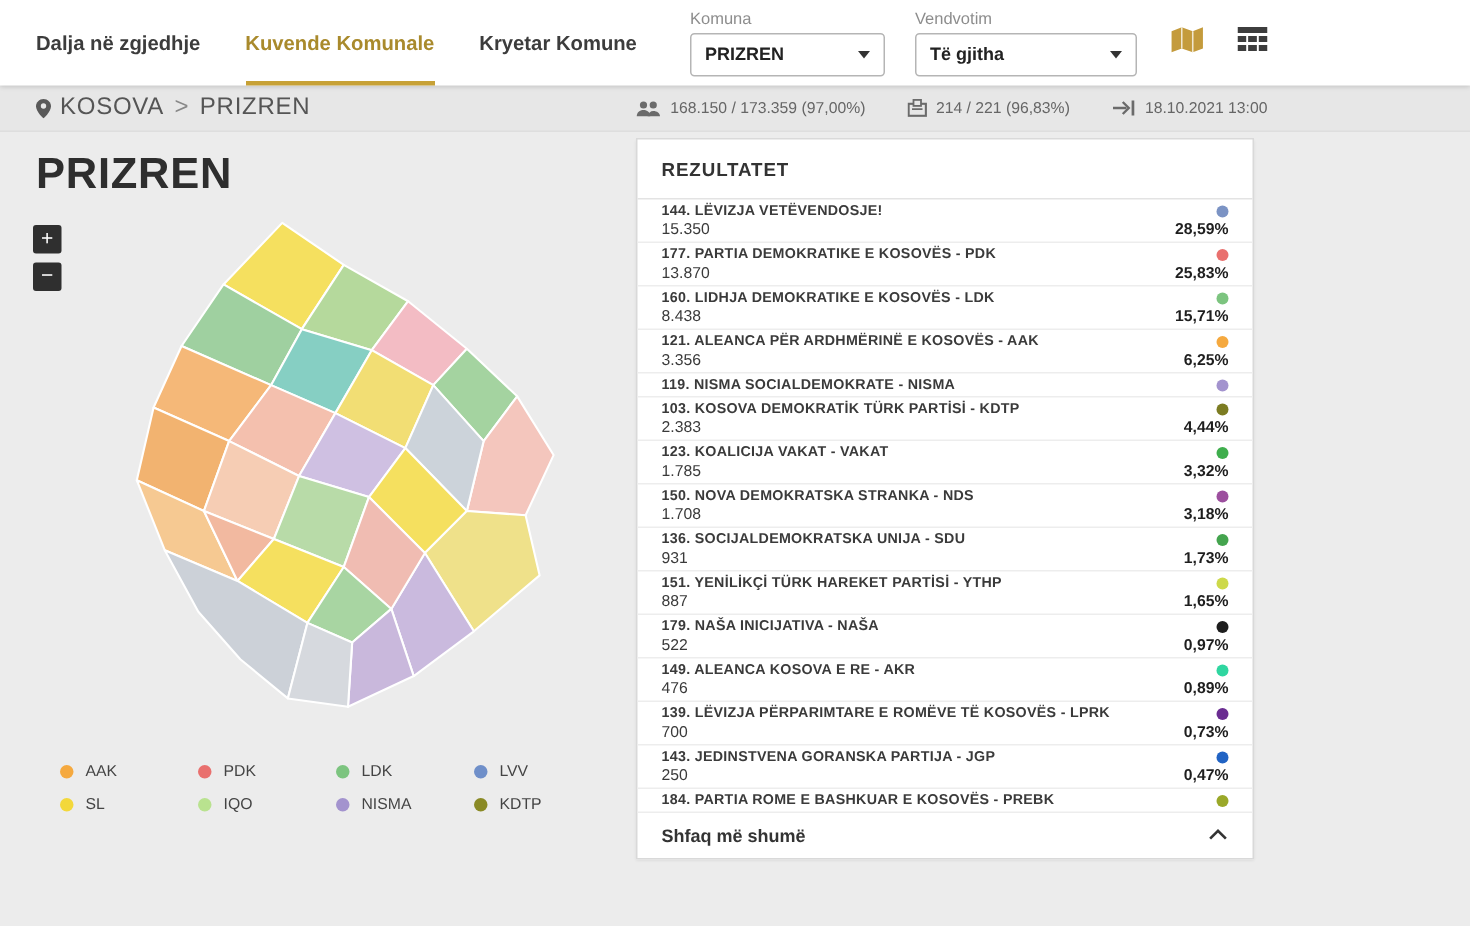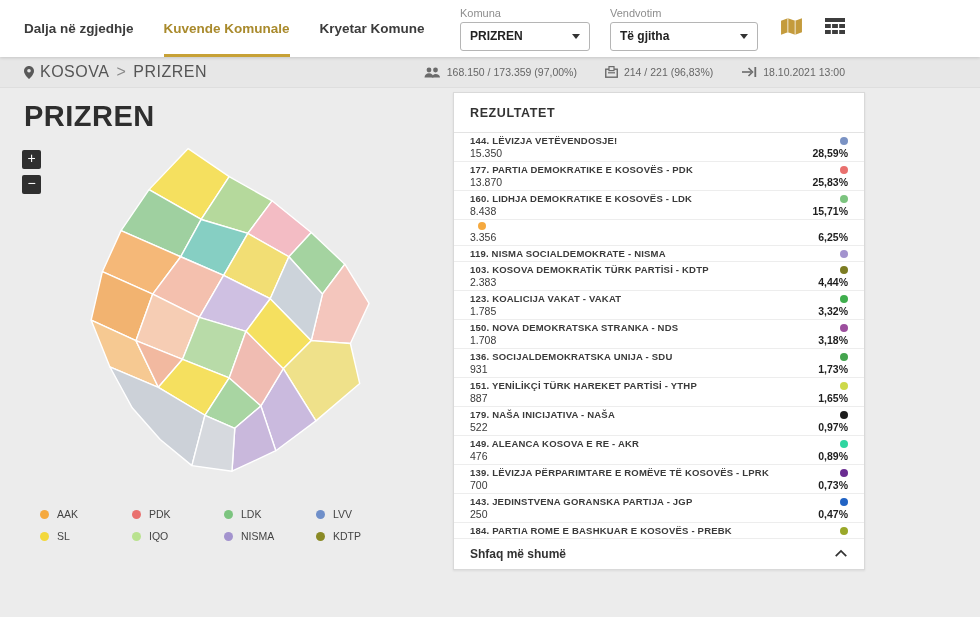--- a/index.html
+++ b/index.html
@@ -44,21 +44,21 @@
   .zoom-btn { width: 19px; height: 19px; background: #2f2f2f; color: #fff; font-size: 14px; line-height: 17px;
               text-align: center; cursor: pointer; border-radius: 2px; user-select: none; }
   .map-wrap { position: absolute; left: 18px; top: 55px; width: 400px; height: 345px; }
   .map-wrap svg { width: 100%; height: 100%; }
   #legend { position: absolute; left: 40px; top: 420px; display: grid;
             grid-template-columns: repeat(4, 92px); row-gap: 10px; }
   .legend-item { display: flex; align-items: center; gap: 8px; font-size: 10.5px; color: #444; }
   .legend-dot { width: 9px; height: 9px; border-radius: 50%; flex: none; }
 
   
-  .results-panel { position: absolute; left: 453px; top: 4px; width: 412px; background: #fff;
+  .results-panel { position: absolute; left: 424px; top: 4px; width: 412px; background: #fff;
                    border: 1px solid #d9d9d9; box-shadow: 0 1px 2px rgba(0,0,0,.08); }
   .results-header { padding: 13px 16px 12px; font-size: 12.5px; font-weight: bold; letter-spacing: .6px;
                     color: #333; border-bottom: 1px solid #e3e3e3; }
   .result-item { padding: 2px 16px; border-bottom: 1px solid #ededed; }
   .result-name-row { display: flex; justify-content: space-between; align-items: center; }
   .result-name { font-size: 9.5px; line-height: 11px; font-weight: bold; color: #3a3a3a; letter-spacing: .2px; }
   .result-dot { width: 8px; height: 8px; border-radius: 50%; flex: none; margin-left: 8px; }
   .result-values { display: flex; justify-content: space-between; line-height: 12px; margin-top: 1px; }
   .result-votes { font-size: 10.5px; color: #3a3a3a; }
   .result-percent { font-size: 10.5px; font-weight: bold; color: #1e1e1e; }
@@ -267,20 +267,21 @@
             <span class="result-name">160. LIDHJA DEMOKRATIKE E KOSOVËS - LDK</span>
             <span class="result-dot" style="background: rgb(124, 196, 127);"></span>
           </div>
           <div class="result-values">
             <span class="result-votes">8.438</span>
             <span class="result-percent">15,71%</span>
           </div>
         </div>
         <div class="result-item">
           <div class="result-name-row">
+            <span class="result-name">121. ALEANCA PËR ARDHMËRINË E KOSOVËS - AAK</span>
             <span class="result-dot" style="background: rgb(245, 169, 63);"></span>
           </div>
           <div class="result-values">
             <span class="result-votes">3.356</span>
             <span class="result-percent">6,25%</span>
           </div>
         </div>
         <div class="result-item">
           <div class="result-name-row">
             <span class="result-name">119. NISMA SOCIALDEMOKRATE - NISMA</span>

